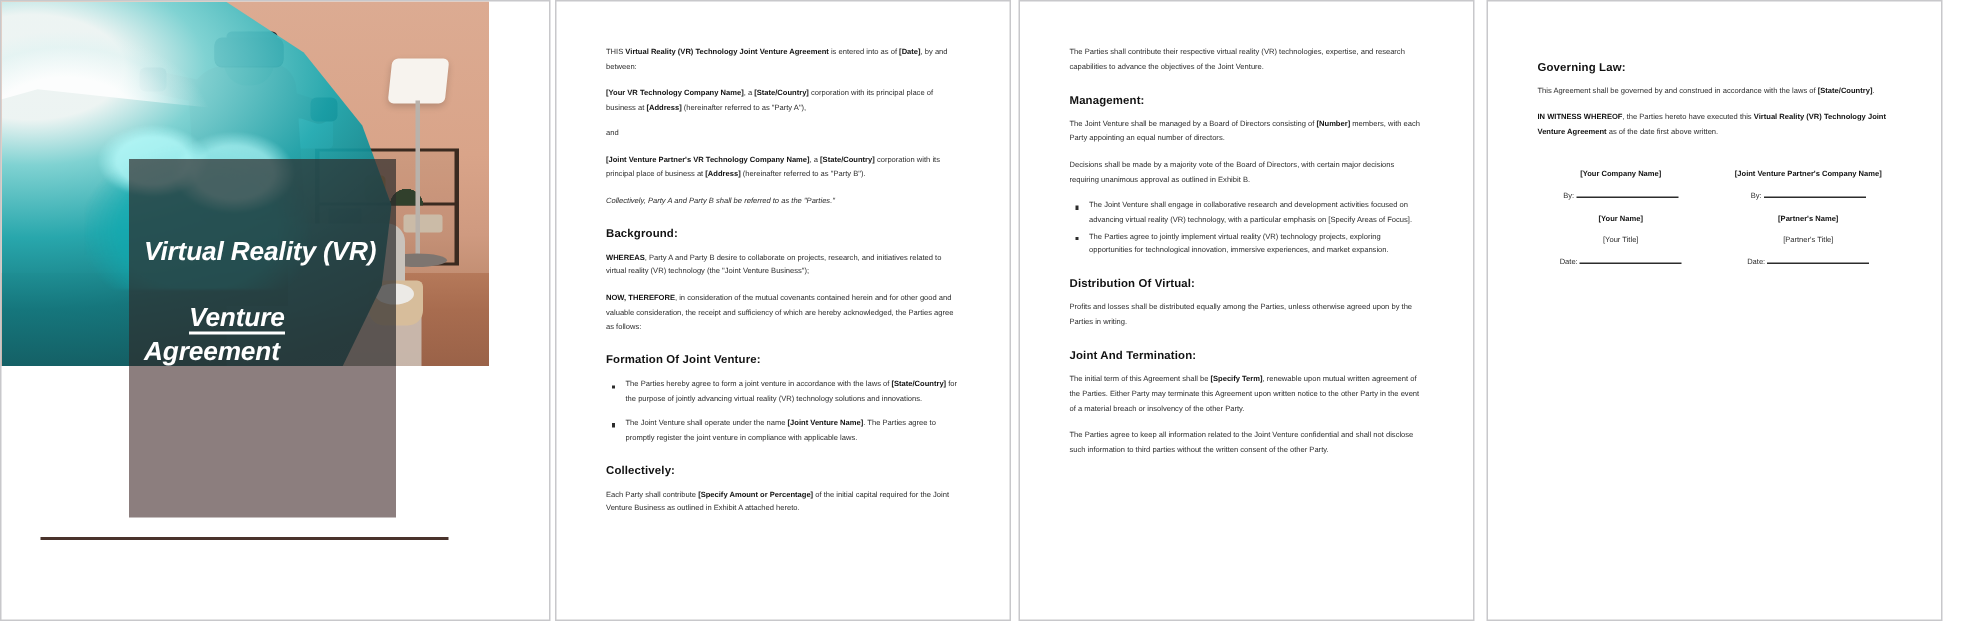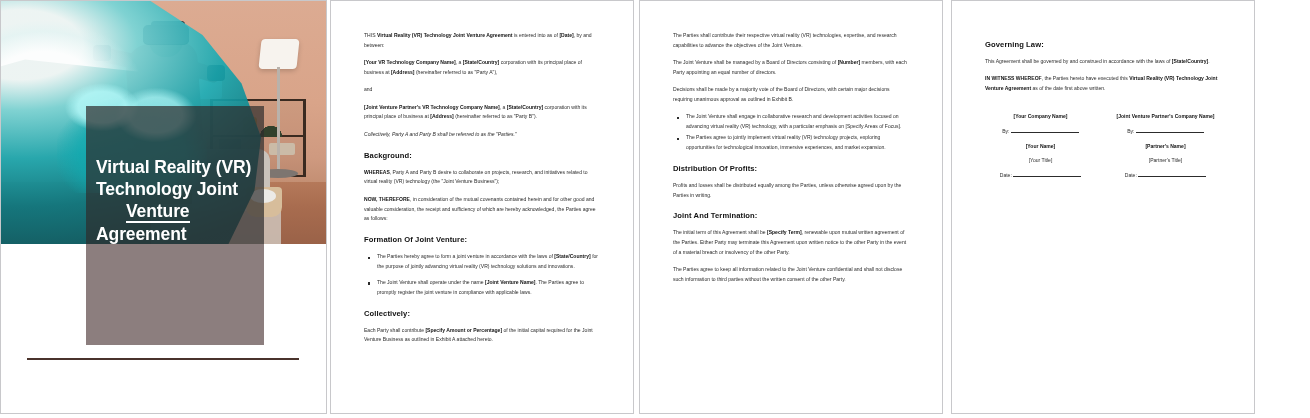--- a/index.html
+++ b/index.html
@@ -19,21 +19,21 @@
 
   
   .page {
     background: #ffffff;
     border: 1px solid #c8c8cb;
     height: 414px;
     position: relative;
     overflow: hidden;
     flex: none;
   }
-  .page-cover { width: 327px; margin-left: 0px; }
+  .page-cover { width: 367px; margin-left: 0px; font-style: italic; }
   .page-body  { width: 304px; }
   .gap-a { width: 3px; flex:none; height:1px;}
   .gap-b { width: 5px; flex:none; height:1px;}
   .gap-c { width: 8px; flex:none; height:1px;}
   .gap-d { width: 18px; flex:none; height:1px;}
 
   
   .cover-art {
     position: absolute;
     left: 0; top: 0;
@@ -228,21 +228,21 @@
       <div class="wave">
         <div class="wave-crest"></div>
       </div>
       <div class="vr-ghost"></div>
 
       <div class="cover-shade"></div>
     </div>
 
     <div class="cover-title">
       <span>Virtual Reality (VR)</span><br>
-      <span>Technology Joint</span><br>
+      <br>
       <span class="u">Venture Agreement</span>
     </div>
 
     <div class="cover-block"></div>
     <div class="cover-rule"></div>
   </div>
 
   <div class="gap-a"></div>
 
   <div class="page page-body">
@@ -267,29 +267,30 @@
       <p>Each Party shall contribute <b>[Specify Amount or Percentage]</b> of the initial capital required for the Joint Venture Business as outlined in Exhibit A attached hereto.</p>
     </div>
   </div>
 
   <div class="gap-b"></div>
 
   <div class="page page-body">
     <div class="content">
       <p>The Parties shall contribute their respective virtual reality (VR) technologies, expertise, and research capabilities to advance the objectives of the Joint Venture.</p>
 
+      <h2 class="sec">Management:</h2>
       <p>The Joint Venture shall be managed by a Board of Directors consisting of <b>[Number]</b> members, with each Party appointing an equal number of directors.</p>
       <p>Decisions shall be made by a majority vote of the Board of Directors, with certain major decisions requiring unanimous approval as outlined in Exhibit B.</p>
 
       <ul class="bul dense">
           <li>The Joint Venture shall engage in collaborative research and development activities focused on advancing virtual reality (VR) technology, with a particular emphasis on [Specify Areas of Focus].</li>
           <li>The Parties agree to jointly implement virtual reality (VR) technology projects, exploring opportunities for technological innovation, immersive experiences, and market expansion.</li>
         </ul>
 
-      <h2 class="sec">Distribution Of Profits:</h2>
+      <h2 class="sec">Distribution Of Virtual:</h2>
       <p>Profits and losses shall be distributed equally among the Parties, unless otherwise agreed upon by the Parties in writing.</p>
 
       <h2 class="sec">Joint And Termination:</h2>
       <p>The initial term of this Agreement shall be <b>[Specify Term]</b>, renewable upon mutual written agreement of the Parties. Either Party may terminate this Agreement upon written notice to the other Party in the event of a material breach or insolvency of the other Party.</p>
 
       <p>The Parties agree to keep all information related to the Joint Venture confidential and shall not disclose such information to third parties without the written consent of the other Party.</p>
     </div>
   </div>
 
   <div class="gap-c"></div>

